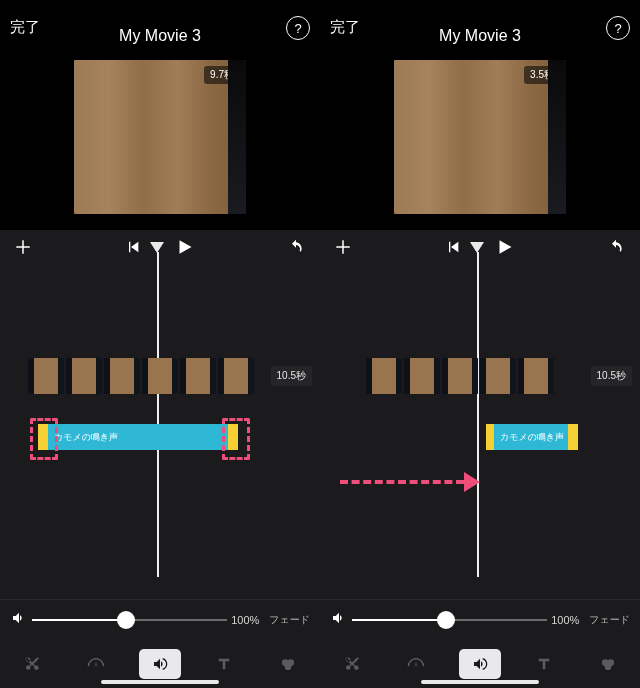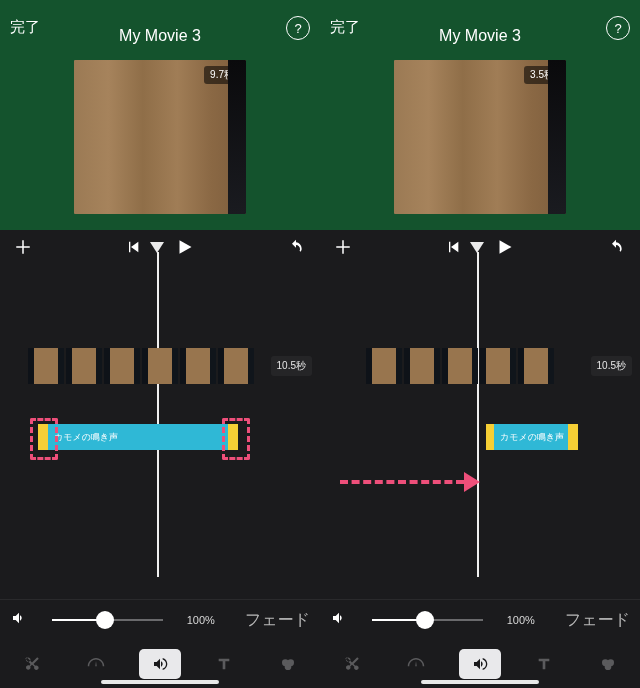--- a/index.html
+++ b/index.html
@@ -1,51 +1,51 @@
 <!DOCTYPE html>
 <html><head>
 <meta charset="utf-8">
 <style>
   html,body{margin:0;padding:0;background:#fff;font-family:-apple-system,Helvetica,Arial,sans-serif;color:#fff;}
   .page{display:flex;width:640px;height:688px;}
-  .phone{position:relative;width:320px;height:688px;background:#14532d;display:flex;flex-direction:column;}
+  .phone{position:relative;width:320px;height:688px;background:#000000;display:flex;flex-direction:column;}
   .header{position:relative;height:56px;display:flex;align-items:center;justify-content:center;}
   .done{position:absolute;left:10px;top:18px;font-size:15px;color:#fff;}
   .title{font-size:16px;color:#fff;margin-top:15px;}
   .help{position:absolute;right:10px;top:16px;width:22px;height:22px;border:1.2px solid #fff;border-radius:50%;display:flex;align-items:center;justify-content:center;font-size:13px;}
   .preview-area{height:170px;display:flex;align-items:flex-start;justify-content:center;padding-top:4px;}
   .preview{position:relative;width:172px;height:154px;background:linear-gradient(90deg,#9b7a54 0%,#a6835c 20%,#8f6e48 40%,#a07d56 60%,#8a6844 80%,#7d5d3c 100%);border-radius:1px;overflow:hidden;}
   .preview::after{content:"";position:absolute;right:0;top:0;bottom:0;width:18px;background:linear-gradient(180deg,#0a0a0c,#1a1b20);}
   .timepill{position:absolute;top:6px;right:6px;background:rgba(0,0,0,0.55);color:#fff;font-size:10px;padding:2px 6px;border-radius:3px;}
   .editor{flex:1;background:#1b1b1d;position:relative;overflow:hidden;}
   .toolbar-top{display:flex;align-items:center;height:38px;padding:0 14px;justify-content:space-between;}
   .mid-icons{display:flex;gap:34px;align-items:center;}
   .icon{fill:#fff;}
   .playhead{position:absolute;left:156px;top:12px;bottom:22px;width:0;}
   .playhead::before{content:"";position:absolute;left:-6px;top:0;width:0;height:0;border-left:7px solid transparent;border-right:7px solid transparent;border-top:11px solid #eaeaea;}
   .playhead-line{content:"";position:absolute;left:1px;top:10px;bottom:0;width:1.5px;background:#f0f0f0;}
-  .video-row{position:absolute;top:118px;left:0;right:0;height:36px;display:flex;align-items:center;}
+  .video-row{position:absolute;top:128px;left:0;right:0;height:36px;display:flex;align-items:center;}
   .video-track{position:absolute;left:28px;height:36px;display:flex;gap:2px;}
   .frame{width:36px;height:36px;background:linear-gradient(90deg,#0e1218 0 16%,#98754e 16% 84%,#10151b 84% 100%);}
   .dur-badge{position:absolute;right:8px;font-size:10px;color:#e6e6e6;background:rgba(40,40,42,.8);padding:3px 6px;border-radius:3px;}
   .audio-row{position:absolute;top:190px;left:6px;right:0;height:34px;}
   .audio-clip{position:absolute;height:26px;top:4px;background:#2fb8d6;display:flex;align-items:center;font-size:9px;color:#fff;padding-left:6px;box-sizing:border-box;}
   .audio-cap{position:absolute;top:4px;height:26px;width:10px;background:#f6cf35;}
   .pink-box{position:absolute;width:22px;height:36px;border:3px dashed #ee4f7a;border-radius:2px;}
   .arrow-ann{position:absolute;left:20px;top:244px;height:16px;width:140px;display:flex;align-items:center;}
   .arrow-dash{flex:1;border-top:4px dashed #ee4f7a;height:0;}
   .arrow-head{width:0;height:0;border-left:16px solid #ee4f7a;border-top:10px solid transparent;border-bottom:10px solid transparent;}
   .bottom{position:relative;}
-  .vol-row{display:flex;align-items:center;height:40px;padding:0 10px;gap:24px;border-top:1px solid #2a2a2c;background:#1b1b1d;}
+  .vol-row{display:flex;align-items:center;height:40px;padding:0 10px;gap:4px;border-top:1px solid #2a2a2c;background:#1b1b1d;}
   .vol-slider{flex:1;position:relative;height:24px;}
   .track-line{position:absolute;top:11px;left:0;right:0;height:2px;background:#6a6a6c;}
   .track-fill{position:absolute;top:11px;left:0;height:2px;background:#ffffff;}
   .knob{position:absolute;top:3px;width:18px;height:18px;border-radius:50%;background:#fff;margin-left:-9px;}
   .vol-pct{font-size:11px;color:#d8d8d8;}
-  .fade-btn{font-size:16px;color:#b8b8b8;margin-left:6px;}
+  .fade-btn{font-size:10px;color:#b8b8b8;margin-left:6px;}
   .tool-row{display:flex;align-items:center;justify-content:space-around;height:48px;background:#1b1b1d;}
   .tool{width:42px;height:30px;display:flex;align-items:center;justify-content:center;border-radius:5px;}
   .tool.inactive svg{fill:#5b5b5d;}
   .tool.active{background:#e9e9eb;}
   .tool.active svg{fill:#1b1b1d;}
   .home-ind{position:absolute;bottom:4px;left:50%;transform:translateX(-50%);width:118px;height:4px;border-radius:3px;background:#e8e8e8;}
 </style>
 </head>
 <body>
 

